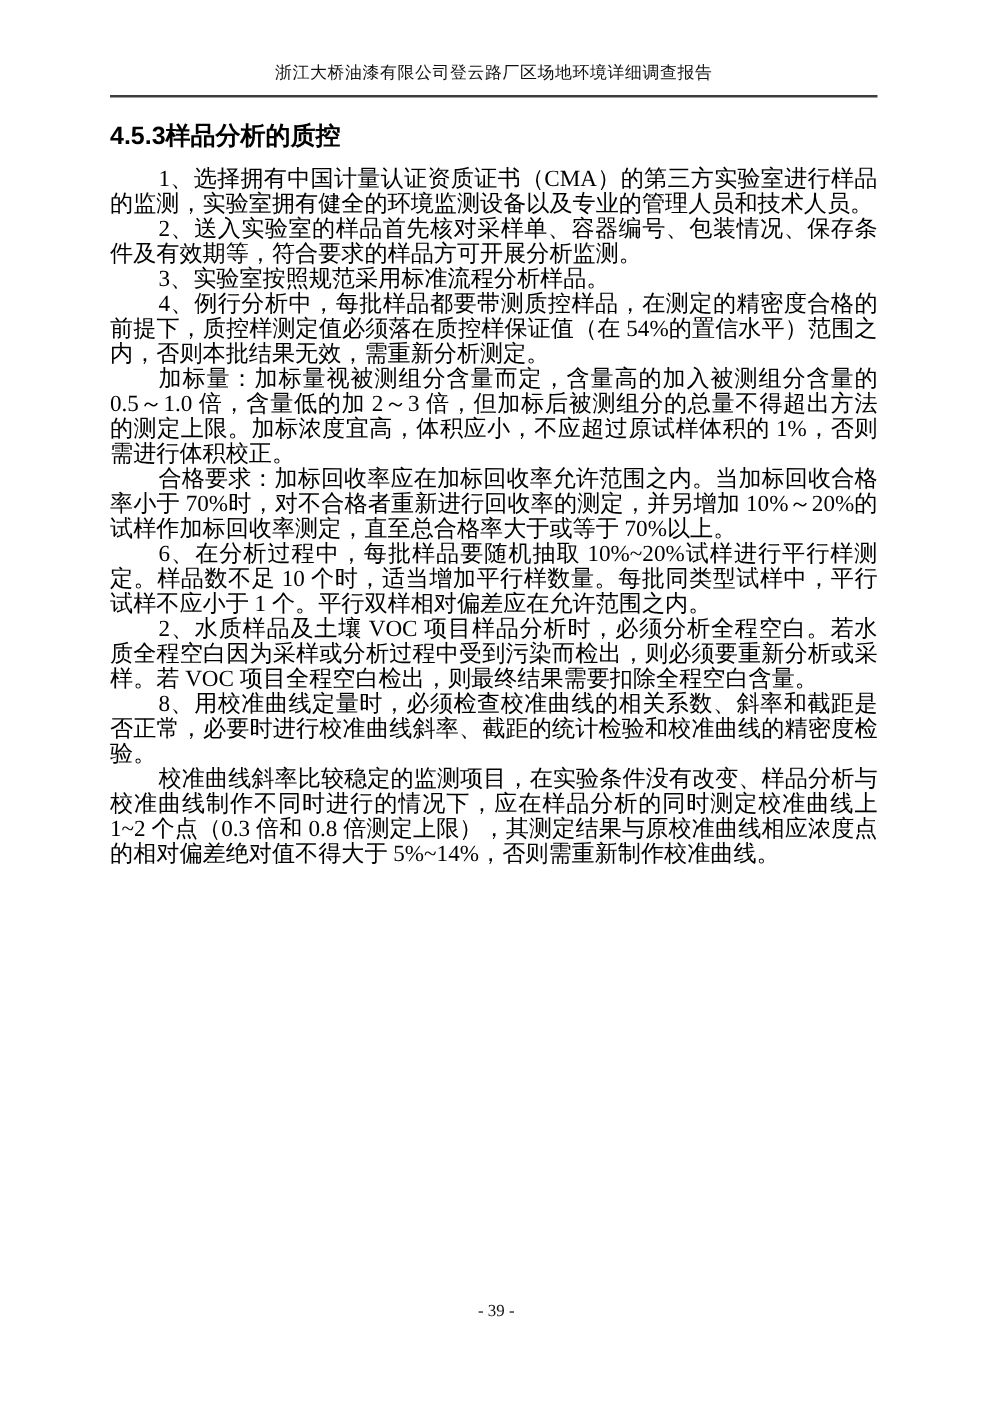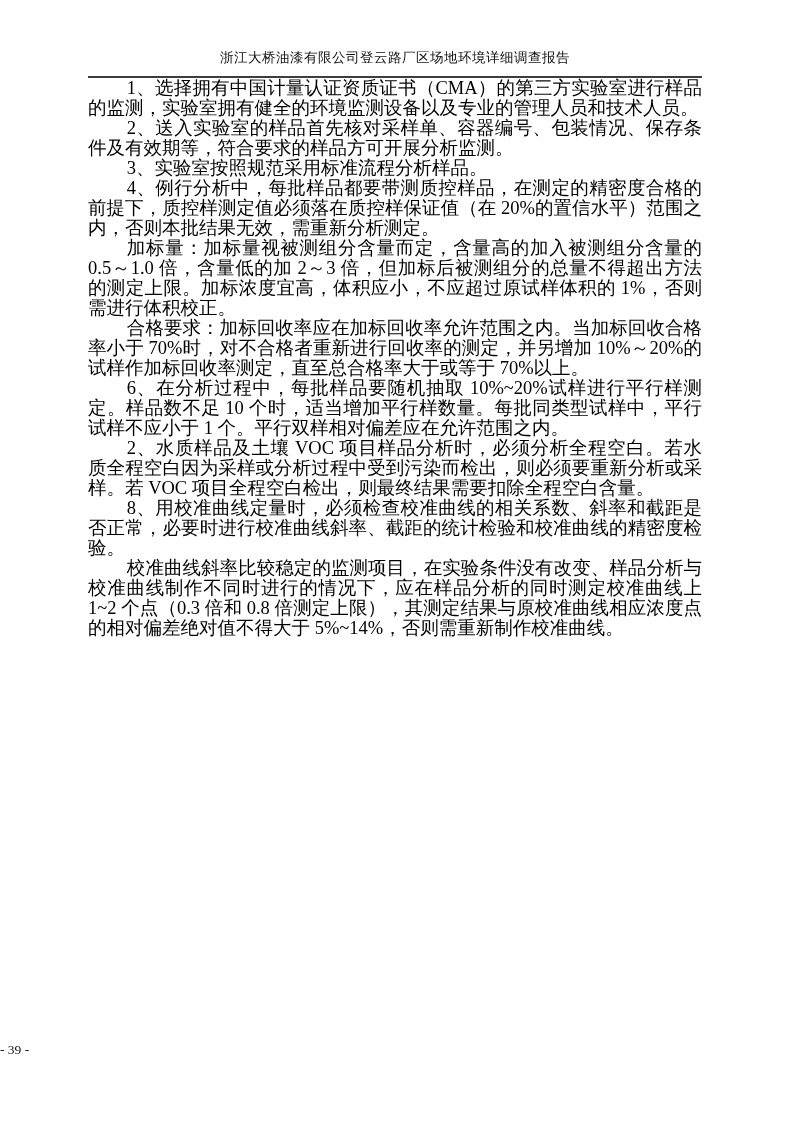--- a/index.html
+++ b/index.html
@@ -47,42 +47,44 @@
     line-height: 20px;
     text-align: justify;
     text-indent: 2.1em;
     color: #000000;
   }
   .footer {
     position: absolute;
     left: 0;
     right: 0;
     top: 1040px;
+    text-align: center;
   }
   .page-number {
     font-size: 13.5px;
     line-height: 16px;
     color: #111111;
   }
 </style>
 </head>
 <body>
 
 <div class="page">
 
   <div class="header">
     <div class="header-title">浙江大桥油漆有限公司登云路厂区场地环境详细调查报告</div>
   </div>
 
+  <h2 class="section-heading">4.5.3样品分析的质控</h2>
 
   <div class="content" id="content">
       <p>1、选择拥有中国计量认证资质证书（CMA）的第三方实验室进行样品的监测，实验室拥有健全的环境监测设备以及专业的管理人员和技术人员。</p>
       <p>2、送入实验室的样品首先核对采样单、容器编号、包装情况、保存条件及有效期等，符合要求的样品方可开展分析监测。</p>
       <p>3、实验室按照规范采用标准流程分析样品。</p>
-      <p>4、例行分析中，每批样品都要带测质控样品，在测定的精密度合格的前提下，质控样测定值必须落在质控样保证值（在 20%的置信水平）范围之内，否则本批结果无效，需重新分析测定。</p>
+      <p>4、例行分析中，每批样品都要带测质控样品，在测定的精密度合格的前提下，质控样测定值必须落在质控样保证值（在 54%的置信水平）范围之内，否则本批结果无效，需重新分析测定。</p>
       <p>加标量：加标量视被测组分含量而定，含量高的加入被测组分含量的 0.5～1.0 倍，含量低的加 2～3 倍，但加标后被测组分的总量不得超出方法的测定上限。加标浓度宜高，体积应小，不应超过原试样体积的 1%，否则需进行体积校正。</p>
       <p>合格要求：加标回收率应在加标回收率允许范围之内。当加标回收合格率小于 70%时，对不合格者重新进行回收率的测定，并另增加 10%～20%的试样作加标回收率测定，直至总合格率大于或等于 70%以上。</p>
       <p>6、在分析过程中，每批样品要随机抽取 10%~20%试样进行平行样测定。样品数不足 10 个时，适当增加平行样数量。每批同类型试样中，平行试样不应小于 1 个。平行双样相对偏差应在允许范围之内。</p>
       <p>2、水质样品及土壤 VOC 项目样品分析时，必须分析全程空白。若水质全程空白因为采样或分析过程中受到污染而检出，则必须要重新分析或采样。若 VOC 项目全程空白检出，则最终结果需要扣除全程空白含量。</p>
       <p>8、用校准曲线定量时，必须检查校准曲线的相关系数、斜率和截距是否正常，必要时进行校准曲线斜率、截距的统计检验和校准曲线的精密度检验。</p>
       <p>校准曲线斜率比较稳定的监测项目，在实验条件没有改变、样品分析与校准曲线制作不同时进行的情况下，应在样品分析的同时测定校准曲线上 1~2 个点（0.3 倍和 0.8 倍测定上限），其测定结果与原校准曲线相应浓度点的相对偏差绝对值不得大于 5%~14%，否则需重新制作校准曲线。</p>
     </div>
 
   <div class="footer">
     <span class="page-number">- 39 -</span>

